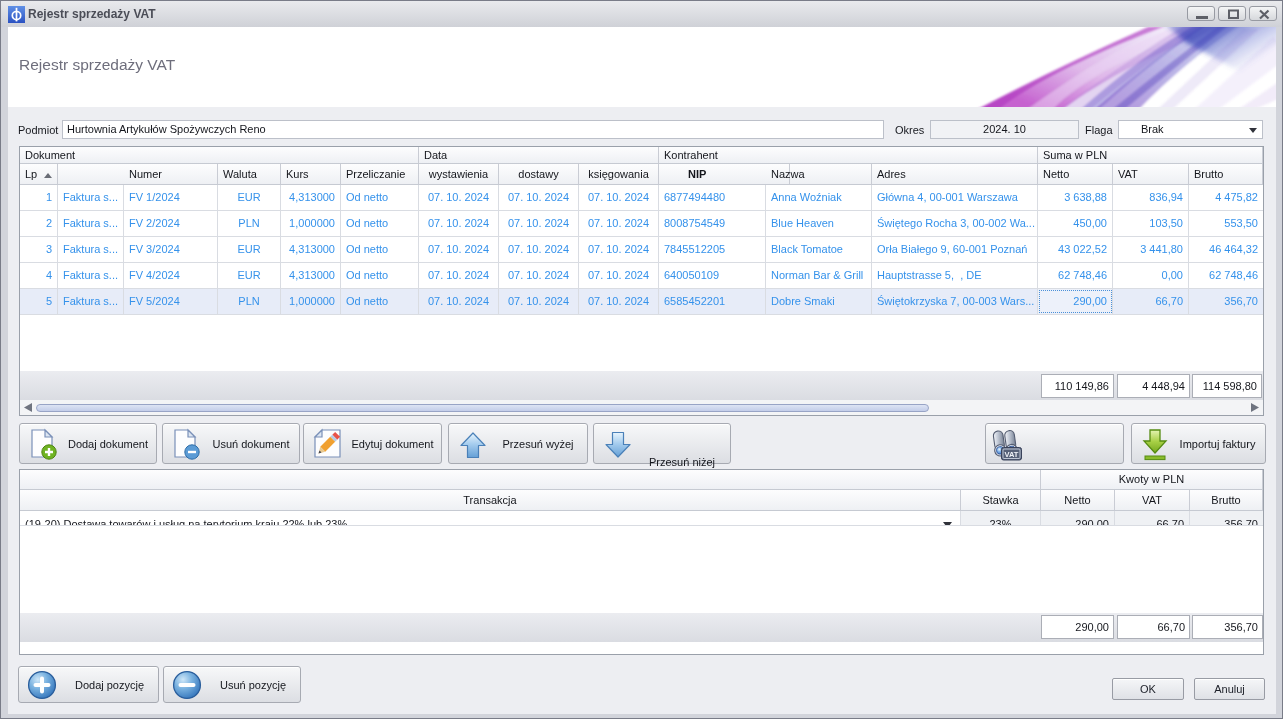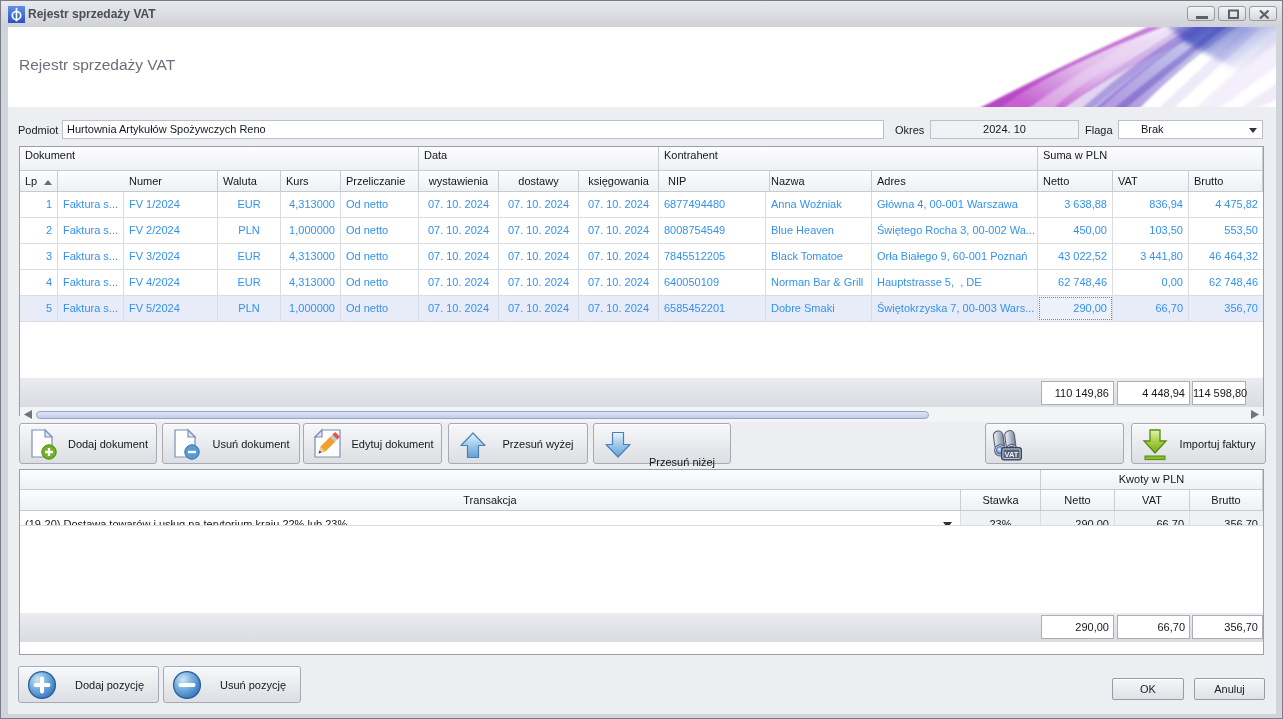--- a/index.html
+++ b/index.html
@@ -116,39 +116,39 @@
   <div class="lbl" style="left:17px;">Podmiot</div>
   <div class="inp" style="left:61px; width:822px; padding-left:4px;">Hurtownia Artykułów Spożywczych Reno</div>
   <div class="lbl" style="left:894px;">Okres</div>
   <div class="inp" style="left:929px; width:149px; text-align:center; background:#f1f2f5;">2024. 10</div>
   <div class="lbl" style="left:1084px;">Flaga</div>
   <div class="inp" style="left:1117px; width:145px; padding-left:22px;">Brak<svg width="8" height="5" style="position:absolute;right:5px;top:7px;">
         <path d="M0 0 L8 0 L4 5 Z" fill="#30323a"></path>
       </svg></div>
 
   <div class="grid" style="top:145px; height:270px;">
-    <div class="grow hdr" style="height:24px; line-height:16px;">
+    <div class="grow hdr" style="height:17px; line-height:16px;">
       <div class="gc tl" style="left:0; width:399px;">Dokument</div>
       <div class="gc tl" style="left:399px; width:240px;">Data</div>
       <div class="gc tl" style="left:639px; width:379px;">Kontrahent</div>
       <div class="gc tl last" style="left:1018px; width:225px;">Suma w PLN</div>
     </div>
     <div class="grow hdr" style="height:21px; line-height:20px;">
       <div class="gc tl" style="left:0; width:38px;">Lp<svg width="8" height="5" style="margin-left:7px;">
             <path d="M4 0 L8 5 L0 5 Z" fill="#6a6d76"></path>
           </svg></div>
       <div class="gc tl" style="left:38px; width:66px;margin-top:37px;">Rodzaj</div>
       <div class="gc tl" style="left:104px; width:94px;">Numer</div>
       <div class="gc tl" style="left:198px; width:63px;">Waluta</div>
       <div class="gc tl" style="left:261px; width:60px;">Kurs</div>
       <div class="gc tl" style="left:321px; width:78px;">Przeliczanie</div>
       <div class="gc tc" style="left:399px; width:80px;">wystawienia</div>
       <div class="gc tc" style="left:479px; width:80px;">dostawy</div>
       <div class="gc tc" style="left:559px; width:80px;">księgowania</div>
-      <div class="gc tl" style="left:643px; width:107px;">NIP</div>
+      <div class="gc tl" style="left:663px; width:107px;font-weight:bold;">NIP</div>
       <div class="gc tl" style="left:746px; width:106px;">Nazwa</div>
       <div class="gc tl" style="left:852px; width:166px;">Adres</div>
       <div class="gc tl" style="left:1018px; width:75px;">Netto</div>
       <div class="gc tl" style="left:1093px; width:76px;">VAT</div>
       <div class="gc tl last" style="left:1169px; width:74px;">Brutto</div>
     </div>
     <div class="grow datarow" style="height:26px; line-height:25px;">
       <div class="gc tr2" style="left:0; width:38px;">1</div>
       <div class="gc tl" style="left:38px; width:66px;">Faktura s...</div>
       <div class="gc tl" style="left:104px; width:94px;">FV 1/2024</div>
@@ -230,21 +230,21 @@
       <div class="gc tl" style="left:746px; width:106px;">Dobre Smaki</div>
       <div class="gc tl" style="left:852px; width:166px;">Świętokrzyska 7, 00-003 Wars...</div>
       <div class="gc tr2" style="left:1018px; width:75px; outline:1px dotted #4a90d8; outline-offset:-2px; background:#edf1fa;">290,00</div>
       <div class="gc tr2" style="left:1093px; width:76px;">66,70</div>
       <div class="gc tr2 last" style="left:1169px; width:74px;">356,70</div>
     </div>
     <div style="position:relative; width:1243px; height:56px; background:#fff;"></div>
     <div class="sumband" style="height:29px;">
       <div class="sumbox" style="left:1021px; top:3px; width:73px; line-height:22px;">110&nbsp;149,86</div>
       <div class="sumbox" style="left:1097px; top:3px; width:73px; line-height:22px;">4&nbsp;448,94</div>
-      <div class="sumbox" style="left:1172px; top:3px; width:54px; line-height:22px;">114&nbsp;598,80</div>
+      <div class="sumbox" style="left:1172px; top:3px; width:70px; line-height:22px;">114&nbsp;598,80</div>
     </div>
     <div id="hscroll" style="position:relative; width:1243px; height:15px; background:#f3f4f6;">
       <svg width="8" height="9" style="position:absolute;left:4px;top:3px;">
           <path d="M8 0 L8 9 L0 4.5 Z" fill="#6f7480"></path>
         </svg>
       <svg width="8" height="9" style="position:absolute;right:4px;top:3px;">
           <path d="M0 0 L0 9 L8 4.5 Z" fill="#6f7480"></path>
         </svg>
       <div style="position:absolute; left:16px; top:4px; width:893px; height:8px; border:1px solid #98a4c6; border-radius:4px; background:linear-gradient(#dde4f4,#c3cde9);"></div>
     </div>

